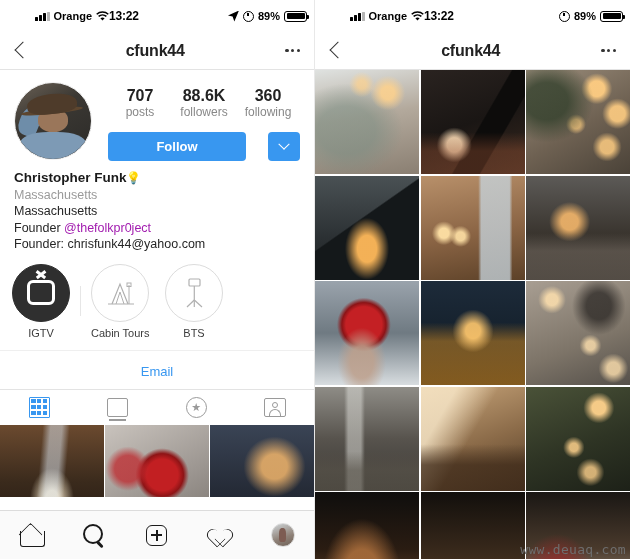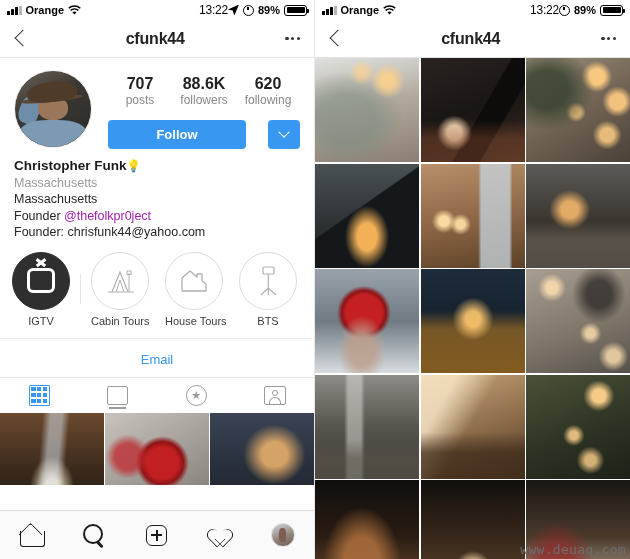--- a/index.html
+++ b/index.html
@@ -5,23 +5,23 @@
   * { margin:0; padding:0; box-sizing:border-box; }
   html,body { width:630px; height:559px; overflow:hidden;
     font-family:"Liberation Sans", sans-serif; background:#fff; }
   .screens { display:flex; width:630px; height:559px; }
   .phone { width:315px; height:559px; position:relative; background:#fff;
            display:flex; flex-direction:column; overflow:hidden; }
   .phone.left { border-right:1px solid #e8e8e8; }
 
   
   .statusbar { height:20px; flex:0 0 20px; display:flex; align-items:center;
-    padding:4px 7px; font-size:11px; font-weight:bold; color:#000; }
+    padding:16px 7px; font-size:11px; font-weight:bold; color:#000;margin-left:28px; }
   .sb-left { display:flex; align-items:center; gap:4px; }
-  .sb-center { flex:1; text-align:right; font-size:12px; font-weight:normal;
+  .sb-center { flex:1; text-align:left; font-size:12px; font-weight:bold;
     letter-spacing:-0.2px; }
   .sb-right { display:flex; align-items:center; gap:4px; justify-content:flex-end; }
   .bars { display:flex; align-items:flex-end; gap:1.5px; height:9px; }
   .bars i { display:block; width:2.5px; background:#000; border-radius:.5px; }
   .bars i:nth-child(1){height:4px;} .bars i:nth-child(2){height:6px;}
   .bars i:nth-child(3){height:8px;} .bars i:nth-child(4){height:9px;background:#b5b5b5;}
   .carrier { font-size:11px; font-weight:bold; }
   .batt { width:23px; height:11px; border:1px solid #000; border-radius:3px;
     position:relative; padding:1.5px; }
   .batt::after { content:""; position:absolute; right:-3px; top:3.5px; width:2px;
@@ -228,21 +228,21 @@
           <div class="stats">
             <div class="stat">
               <div class="num">707</div>
               <div class="lbl">posts</div>
             </div>
             <div class="stat">
               <div class="num">88.6K</div>
               <div class="lbl">followers</div>
             </div>
             <div class="stat">
-              <div class="num">620</div>
+              <div class="num">360</div>
               <div class="lbl">following</div>
             </div>
           </div>
           <div class="actions">
             <div class="follow-btn">Follow</div>
             <div class="drop-btn">
               <span class="cv"></span>
             </div>
           </div>
         </div>
@@ -271,28 +271,20 @@
               <path d="M16 26 L20 14 L24 26" stroke="#b0b0b0" stroke-width="1" fill="none"></path>
               <line x1="8" y1="26" x2="34" y2="26" stroke="#b0b0b0" stroke-width="1.2"></line>
               <line x1="29" y1="7" x2="29" y2="26" stroke="#b0b0b0" stroke-width="1"></line>
               <rect x="27" y="5" width="4" height="3.5" stroke="#b0b0b0" stroke-width="1" fill="none"></rect>
             </svg>
           </div>
           <div class="cap">Cabin Tours</div>
         </div>
         <div class="hl">
           <div class="ring">
-            <svg width="34" height="26" viewBox="0 0 34 26">
-              <path d="M5 23 L5 10 L13 3 L20 9 L20 6 L25 6 L25 13 L29 16 L29 23 Z" stroke="#b0b0b0" stroke-width="1.3" fill="none" stroke-linejoin="round"></path>
-            </svg>
-          </div>
-          <div class="cap">House Tours</div>
-        </div>
-        <div class="hl">
-          <div class="ring">
             <svg width="26" height="34" viewBox="0 0 26 34">
               <rect x="8" y="3" width="11" height="7" rx="1" stroke="#b0b0b0" stroke-width="1.2" fill="none"></rect>
               <line x1="13.3" y1="10" x2="13.3" y2="24" stroke="#b0b0b0" stroke-width="1.2"></line>
               <line x1="13.3" y1="24" x2="6" y2="31" stroke="#b0b0b0" stroke-width="1.2"></line>
               <line x1="13.3" y1="24" x2="21" y2="31" stroke="#b0b0b0" stroke-width="1.2"></line>
               <line x1="13.3" y1="24" x2="13.3" y2="31" stroke="#b0b0b0" stroke-width="1.2"></line>
             </svg>
           </div>
           <div class="cap">BTS</div>
         </div>

